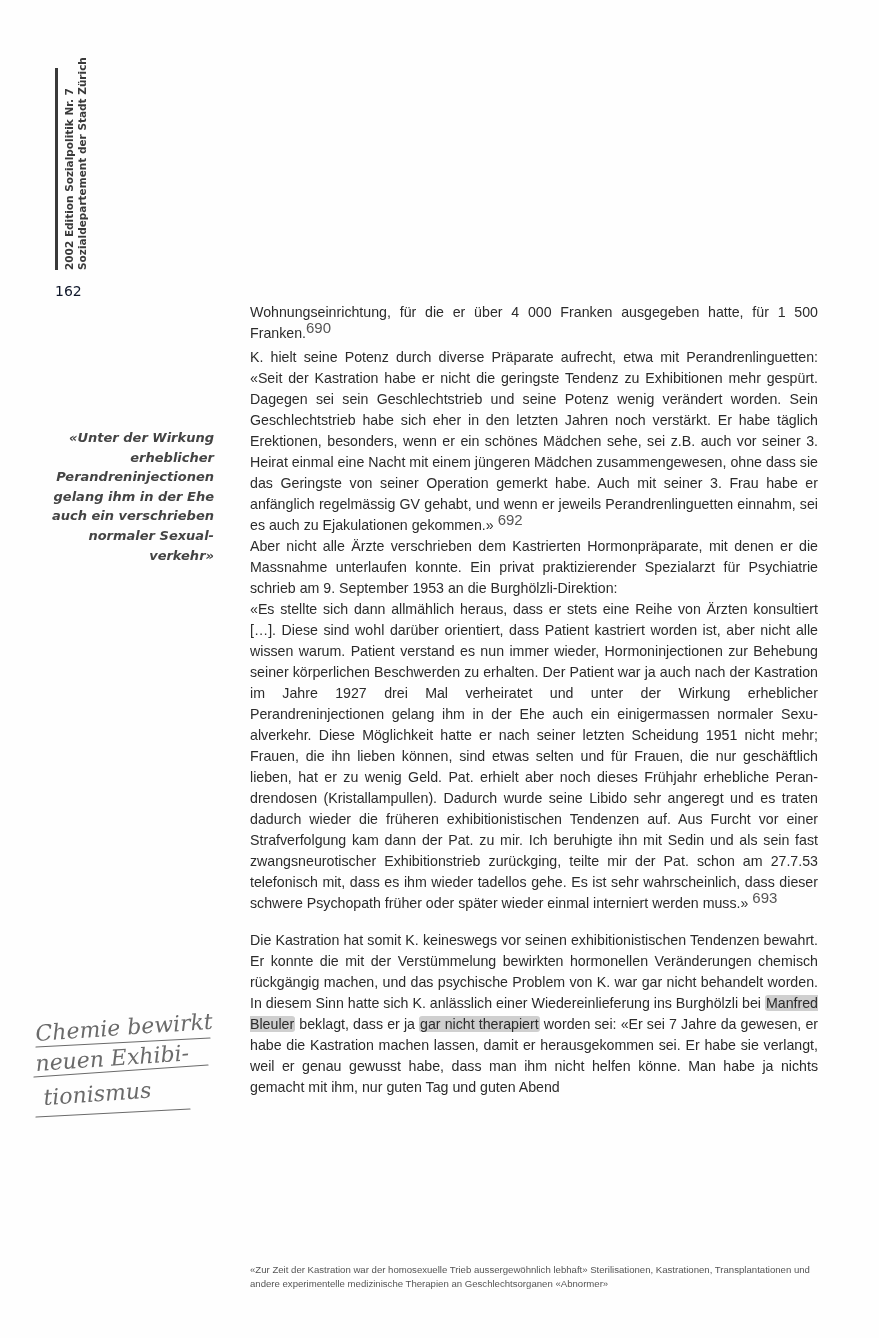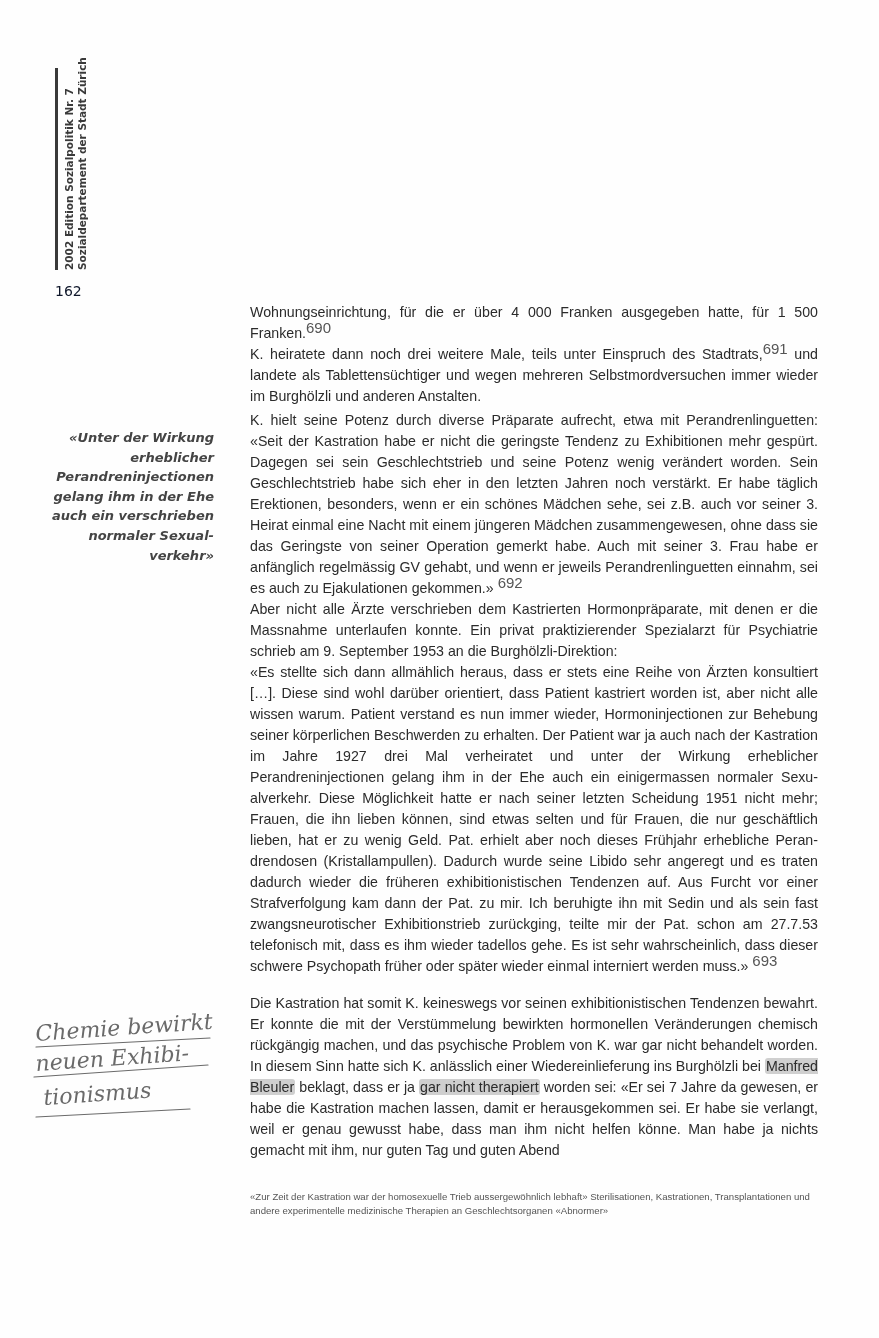--- a/index.html
+++ b/index.html
@@ -67,21 +67,21 @@
     .hl {
       background: #cfcfcf;
       border-radius: 3px;
       padding: 0 1px;
     }
     .handnote {
       position: absolute; left: 30px; top: 1005px;
       width: 220px; height: 120px;
     }
     .footer {
-      position: absolute; left: 250px; top: 1190px;
+      position: absolute; left: 250px; top: 1263px;
       width: 570px;
       font-size: 9.6px;
       line-height: 13.5px;
       color: #555;
     }
   </style>
 </head>
 <body>
 
 <div class="side-rule"></div>
@@ -96,21 +96,20 @@
   <div>erheblicher</div>
   <div>Perandreninjectionen</div>
   <div>gelang ihm in der Ehe</div>
   <div>auch ein verschrieben</div>
   <div>normaler Sexual-</div>
   <div>verkehr»</div>
 </div>
 
 <div class="main">
   <p><span>Wohnungseinrichtung, für die er über 4 000 Franken ausgegeben hatte, für 1 500 Franken.</span><sup>690</sup></p>
-  <p><span>K. heiratete dann noch drei weitere Male, teils unter Einspruch des Stadtrats,</span><sup>691</sup><span> und landete als Tablettensüchtiger und wegen mehreren Selbstmordversuchen immer wieder im Burghölzli und anderen Anstalten.</span></p>
   <p class="gap-before"><span>K. hielt seine Potenz durch diverse Präparate aufrecht, etwa mit Perandrenlinguetten: «Seit der Kastration habe er nicht die geringste Tendenz zu Exhibitionen mehr gespürt. Dagegen sei sein Geschlechtstrieb und seine Potenz wenig verändert worden. Sein Geschlechtstrieb habe sich eher in den letzten Jahren noch verstärkt. Er habe täglich Erektionen, besonders, wenn er ein schönes Mädchen sehe, sei z.B. auch vor seiner 3. Heirat einmal eine Nacht mit einem jüngeren Mädchen zusammengewesen, ohne dass sie das Geringste von seiner Operation gemerkt habe. Auch mit seiner 3. Frau habe er anfänglich regelmässig GV gehabt, und wenn er jeweils Perandrenlinguetten einnahm, sei es auch zu Ejakulationen gekommen.» </span><sup>692</sup></p>
   <p><span>Aber nicht alle Ärzte verschrieben dem Kastrierten Hormonpräparate, mit denen er die Massnahme unterlaufen konnte. Ein privat praktizierender Spezialarzt für Psychiatrie schrieb am 9. September 1953 an die Burghölzli-Direktion:</span></p>
   <p><span>«Es stellte sich dann allmählich heraus, dass er stets eine Reihe von Ärzten konsultiert […]. Diese sind wohl darüber orientiert, dass Patient kastriert worden ist, aber nicht alle wissen warum. Patient verstand es nun immer wieder, Hormoninjectionen zur Be­hebung seiner körperlichen Beschwerden zu erhalten. Der Patient war ja auch nach der Kastration im Jahre 1927 drei Mal verheiratet und unter der Wirkung erheblicher Perandreninjectionen gelang ihm in der Ehe auch ein einigermassen normaler Sexu­alverkehr. Diese Möglichkeit  hatte er nach seiner letzten Scheidung 1951 nicht mehr; Frauen, die ihn lieben können, sind etwas selten und für Frauen, die nur geschäftlich lieben, hat er zu wenig Geld. Pat. erhielt aber noch dieses Frühjahr erhebliche Peran­drendosen (Kristallampullen). Dadurch wurde seine Libido sehr angeregt und es traten dadurch wieder die früheren exhibitionistischen Tendenzen auf. Aus Furcht vor einer Strafverfolgung kam dann der Pat. zu mir. Ich beruhigte ihn mit Sedin und als sein fast zwangsneurotischer Exhibitionstrieb zurückging, teilte mir der Pat. schon am 27.7.53 telefonisch mit, dass es ihm wieder tadellos gehe. Es ist sehr wahrscheinlich, dass dieser schwere Psychopath früher oder später wieder einmal interniert werden muss.» </span><sup>693</sup></p>
   <p class="gap-before-lg"><span>Die Kastration hat somit K. keineswegs vor seinen exhibitionistischen Tendenzen be­wahrt. Er konnte die mit der Verstümmelung bewirkten hormonellen Veränderungen chemisch rückgängig machen, und das psychische Problem von K. war gar nicht be­handelt worden. In diesem Sinn hatte sich K. anlässlich einer Wiedereinlieferung ins Burghölzli bei </span><span class="hl">Manfred Bleuler</span><span> beklagt, dass er ja </span><span class="hl">gar nicht therapiert</span><span> worden sei: «Er sei 7 Jahre da gewesen, er habe die Kastration machen lassen, damit er heraus­gekommen sei. Er habe sie verlangt, weil er genau gewusst habe, dass man ihm nicht helfen könne. Man habe ja nichts gemacht mit ihm, nur guten Tag und guten Abend</span></p>
 </div>
 
 <svg class="handnote" viewBox="0 0 220 120" xmlns="http://www.w3.org/2000/svg">
   <g fill="none" stroke="#6a6a6a" stroke-width="1.2" stroke-linecap="round">
     <line x1="6" y1="42" x2="180" y2="33"></line>
     <line x1="4" y1="72" x2="178" y2="60"></line>

